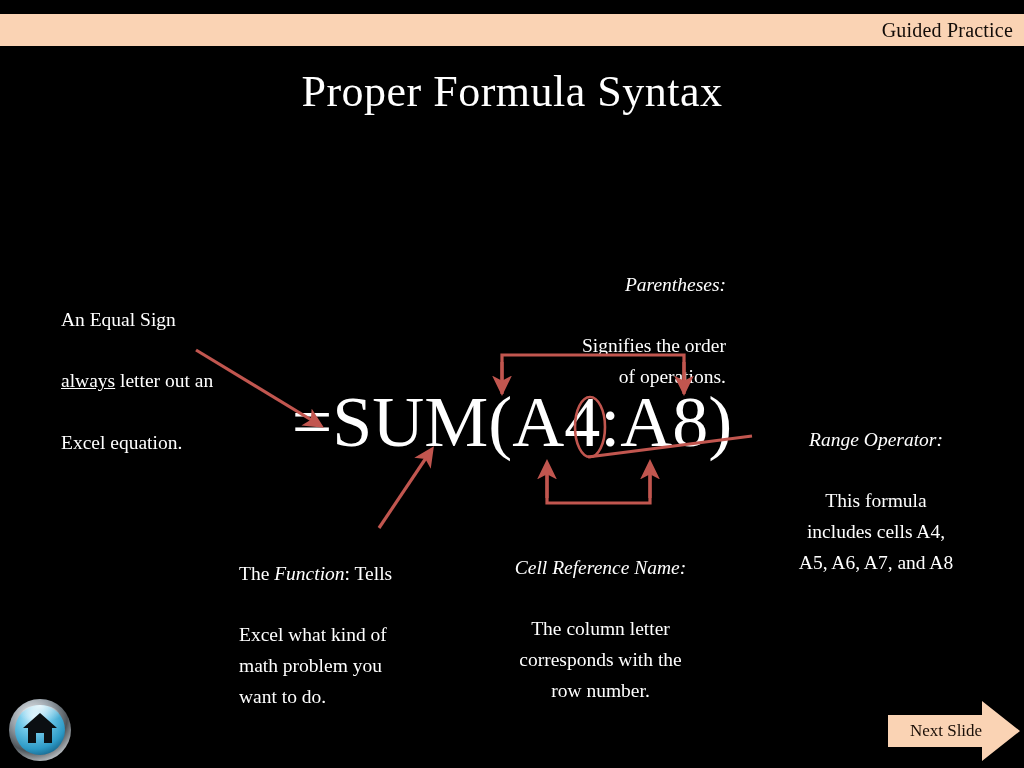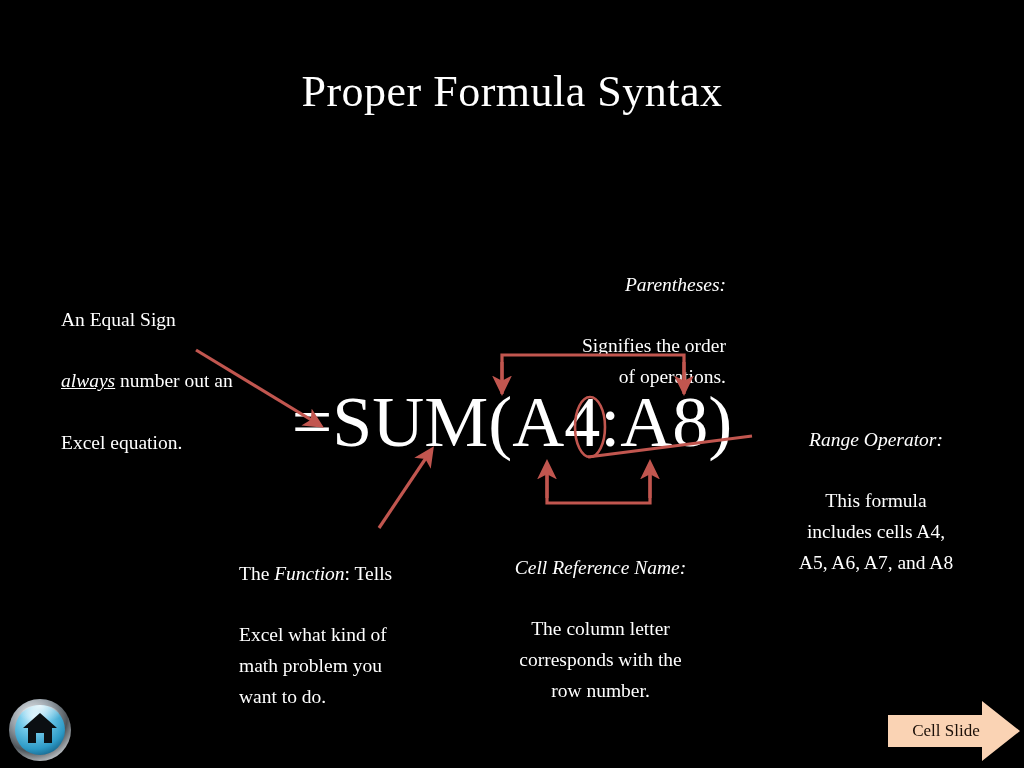--- a/index.html
+++ b/index.html
@@ -66,21 +66,21 @@
     position: absolute;
     color: #ffffff;
     font-size: 19.5px;
     line-height: 1.58;
     font-family: "Liberation Serif", "DejaVu Serif", serif;
     white-space: pre-line;
   }
   .annot .hdr {
     font-style: italic;
   }
-  .annot u { text-decoration: underline; font-style: italic; }
+  .annot u { text-decoration: underline; }
 
   #annot-equal-sign {
     left: 52px;
     top: 274px;
     width: 250px;
     text-align: left;
     margin-left: 9px;
   }
   #annot-parentheses {
     left: 466px;
@@ -159,30 +159,33 @@
     font-size: 17px;
     font-family: "Liberation Serif", "DejaVu Serif", serif;
     white-space: nowrap;
   }
 </style>
 </head>
 <body>
 
 <div id="slide">
 
+  <div id="header-band">
+    <div id="header-label">Guided Practice</div>
+  </div>
 
   <div id="slide-title">Proper Formula Syntax</div>
 
   <div id="formula">
     <span>=SUM(A4:A8)</span>
   </div>
 
   <div class="annot" id="annot-equal-sign">
     <span>An Equal Sign</span><br>
-    <u>always</u><span> number out an</span><br>
+    <u>always</u><span> letter out an</span><br>
     <span>Excel equation.</span>
   </div>
 
   <div class="annot" id="annot-parentheses">
     <span class="hdr">Parentheses:</span><br>
     <span>Signifies the order
 of operations.</span>
   </div>
 
   <div class="annot" id="annot-range-operator">
@@ -254,16 +257,16 @@
       <circle cx="33" cy="33" r="25" fill="url(#glass)"></circle>
       <ellipse cx="33" cy="20" rx="20" ry="12" fill="url(#shine)"></ellipse>
       <path d="M33 16 L50 31 L45 31 L45 46 L37 46 L37 36 L29 36 L29 46 L21 46 L21 31 L16 31 Z" fill="#0b0f12"></path>
     </svg>
   </div>
 
   <div id="next-slide-button">
     <svg width="136" height="64" viewBox="0 0 136 64">
       <path d="M2,16 L96,16 L96,2 L134,32 L96,62 L96,48 L2,48 Z" fill="#fad3b4"></path>
     </svg>
-    <div id="next-slide-label">Cell Slide</div>
+    <div id="next-slide-label">Next Slide</div>
   </div>
 
 </div>
 
 </body></html>

